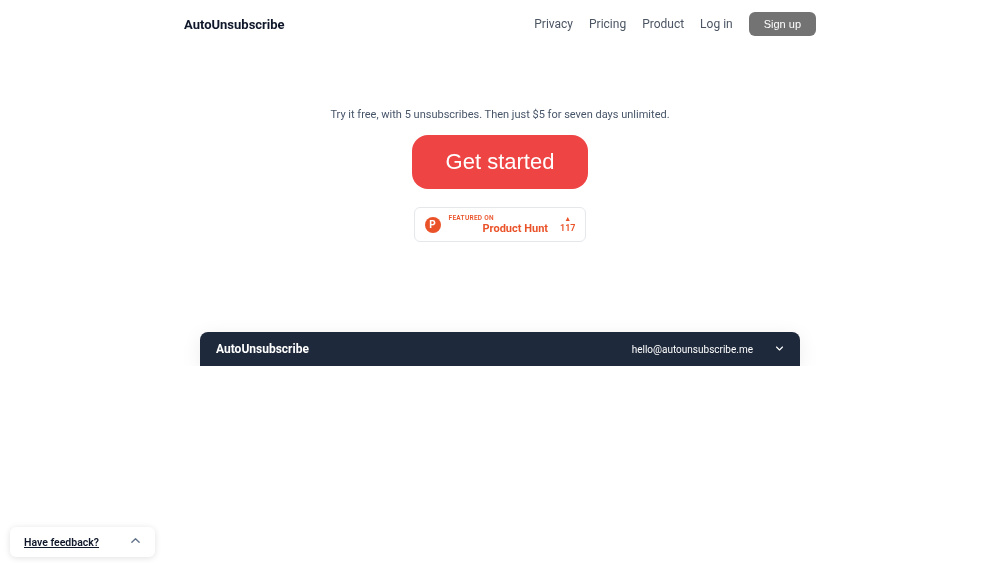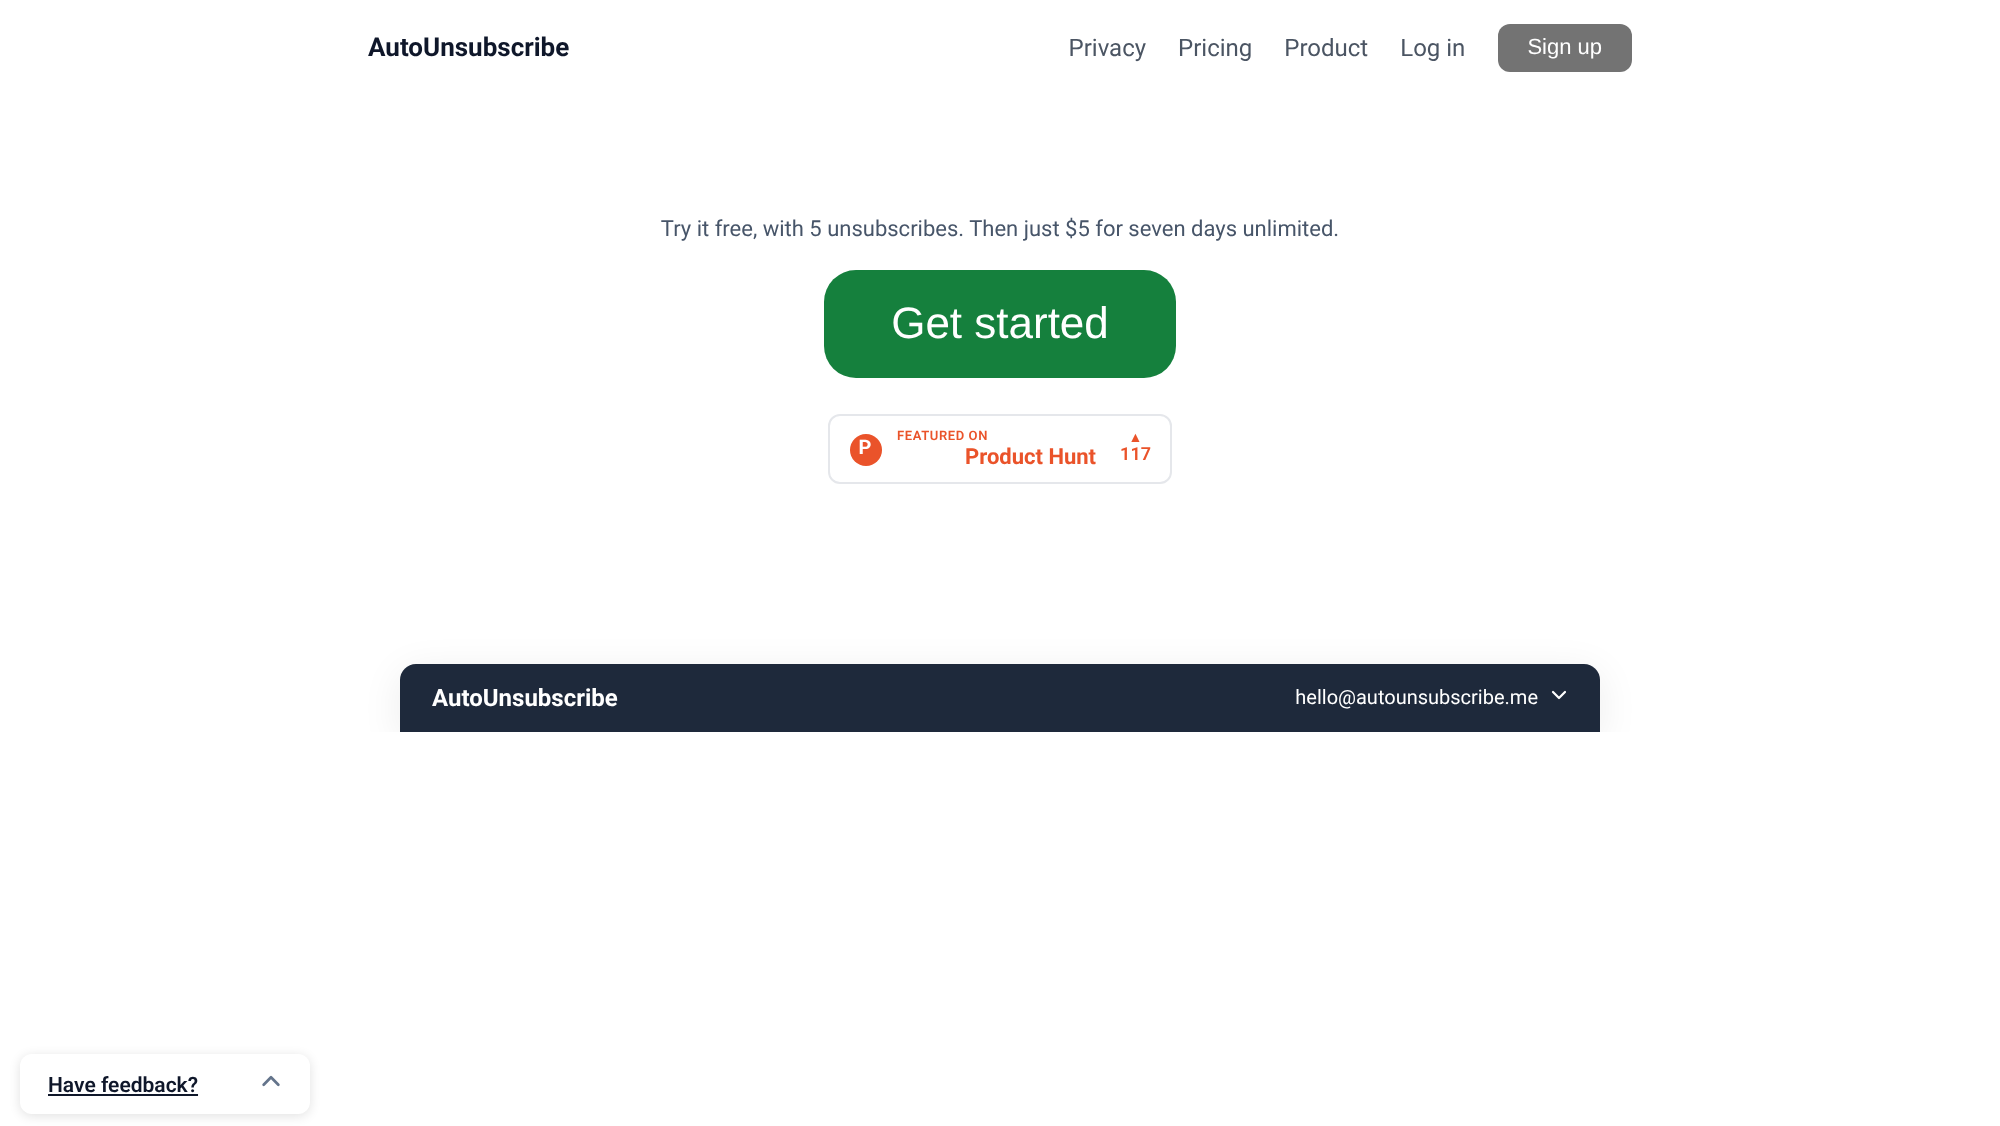--- a/index.html
+++ b/index.html
@@ -56,21 +56,21 @@
       line-height: 1.5;
       max-width: 480px;
       margin: 0 auto 40px;
     }
     .hero-trial {
       font-size: 11px;
       color: #475569;
       margin-bottom: 14px;
     }
     .cta-btn {
-      background: #15803d;
+      background: #ef4444;
       color: #fff;
       font-size: 22px;
       font-weight: 500;
       padding: 14px 34px;
       border: none;
       border-radius: 16px;
       cursor: pointer;
     }
     .ph-badge {
       display: inline-flex;
@@ -131,21 +131,21 @@
       color: #fff;
       padding: 10px 16px;
       display: flex;
       justify-content: space-between;
       align-items: center;
     }
     .app-logo { font-size: 12px; font-weight: 700; }
     .app-user {
       display: flex;
       align-items: center;
-      gap: 6px;
+      gap: 22px;
       font-size: 10px;
       margin-left: 28px;
     }
     .feedback-widget {
       position: fixed;
       bottom: 6px;
       left: 10px;
       background: #fff;
       border-radius: 6px;
       box-shadow: 0 1px 6px rgba(0,0,0,0.12);

